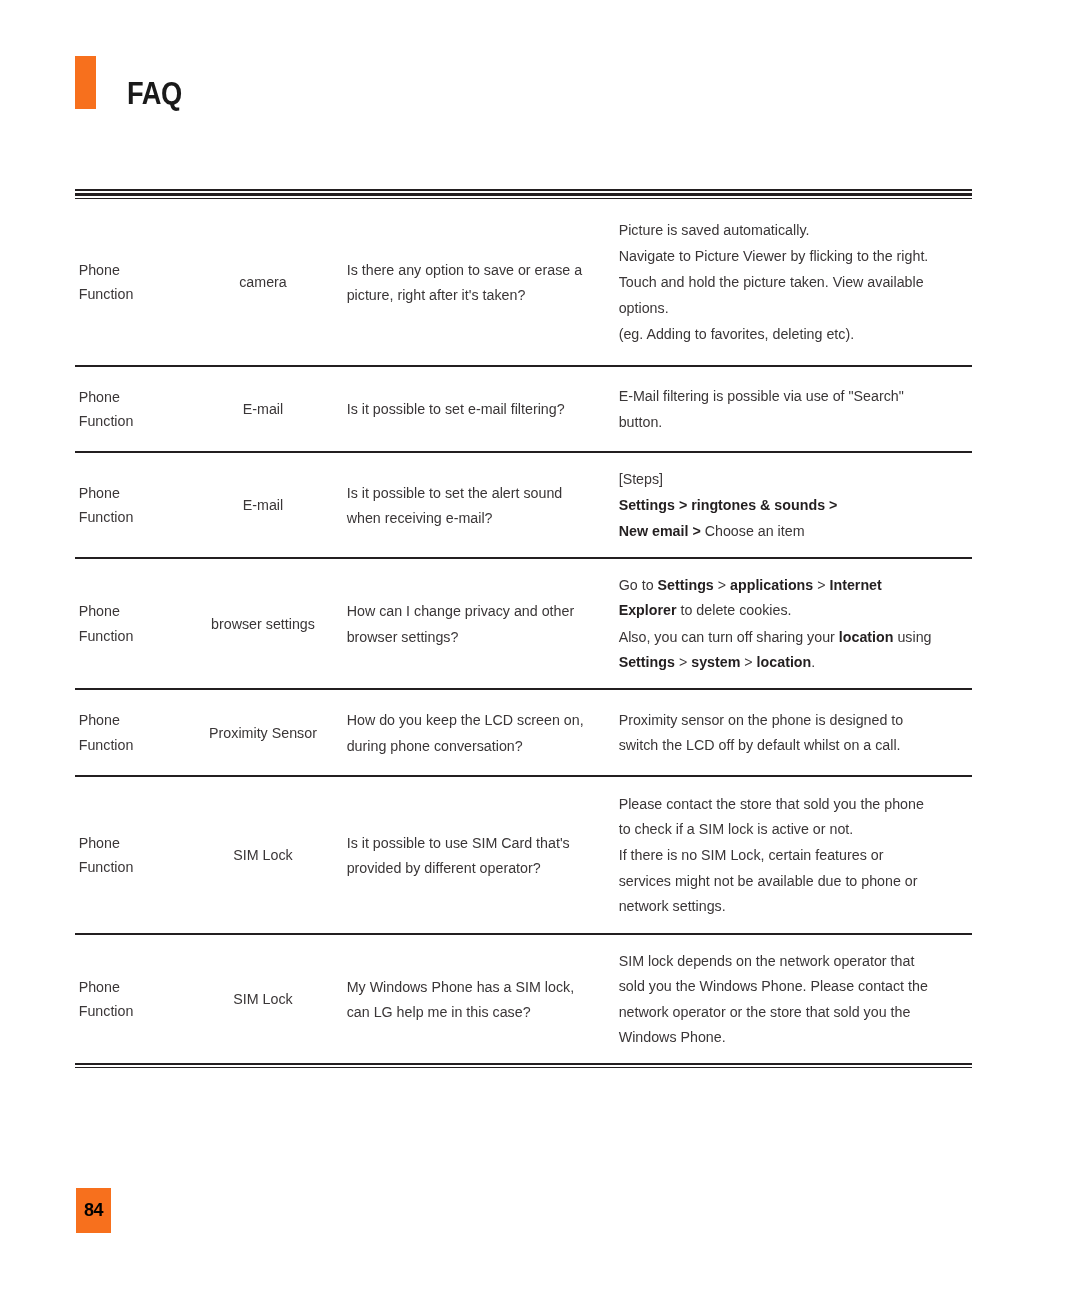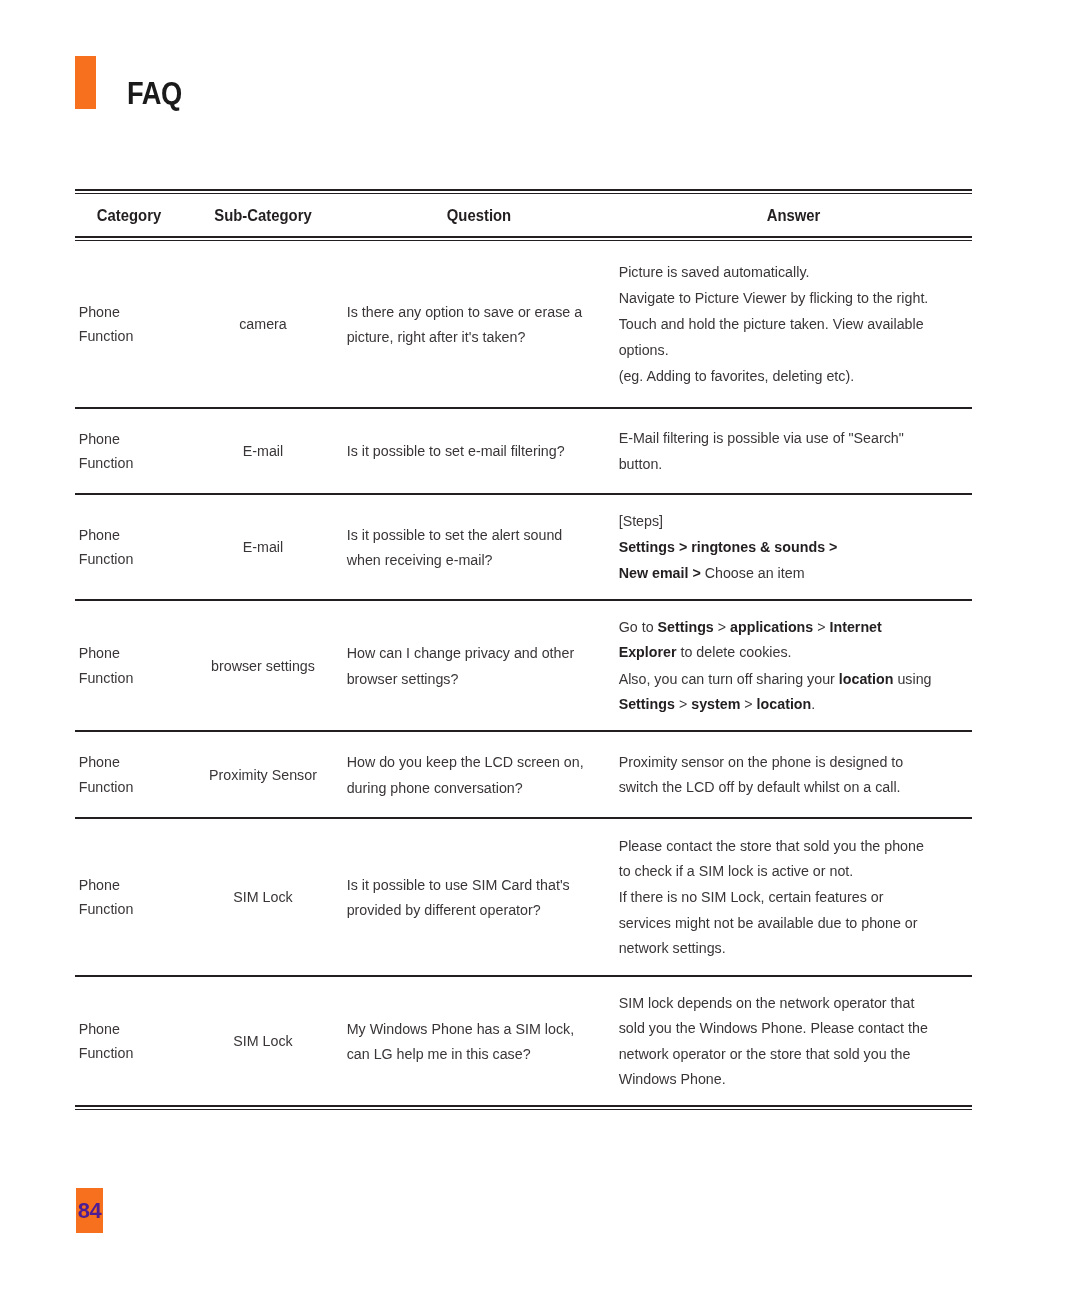--- a/index.html
+++ b/index.html
@@ -128,50 +128,44 @@
   .trow.r3 { height: 129px; }
   .trow.r4 { height: 85px; }
   .trow.r5 { height: 156px; }
   .trow.r6 { height: 128px; }
 
   
   .page-number {
     position: absolute;
     left: 76px;
     top: 1188px;
-    width: 27px;
+    width: 35px;
     height: 45px;
     background: #f7701d;
-    color: #4c1d95;
+    color: #000000;
     font-weight: bold;
-    font-size: 22px;
+    font-size: 18px;
     display: flex;
     align-items: center;
     justify-content: center;
     letter-spacing: -0.5px;
   }
 </style>
 </head>
 <body>
 
 <div class="page-header">
   <div class="header-bar"></div>
   <div class="header-title">FAQ</div>
 </div>
 
 <div class="faq-table">
 
   <div class="rule-double"></div>
 
-  <div class="thead-row">
-    <div class="cell col-cat">Category</div>
-    <div class="cell col-sub">Sub-Category</div>
-    <div class="cell col-q">Question</div>
-    <div class="cell col-ans">Answer</div>
-  </div>
 
   <div class="rule-double"></div>
 
   <div class="trow r0">
     <div class="cell-cat col-cat">Phone<br>Function</div>
     <div class="cell-sub col-sub">camera</div>
     <div class="cell-q   col-q">Is there any option to save or erase a picture, right after it's taken?</div>
     <div class="cell-ans col-ans">
         <p class="ans-para">Picture is saved automatically.</p>
         <p class="ans-para">Navigate to Picture Viewer by flicking to the right.</p>

